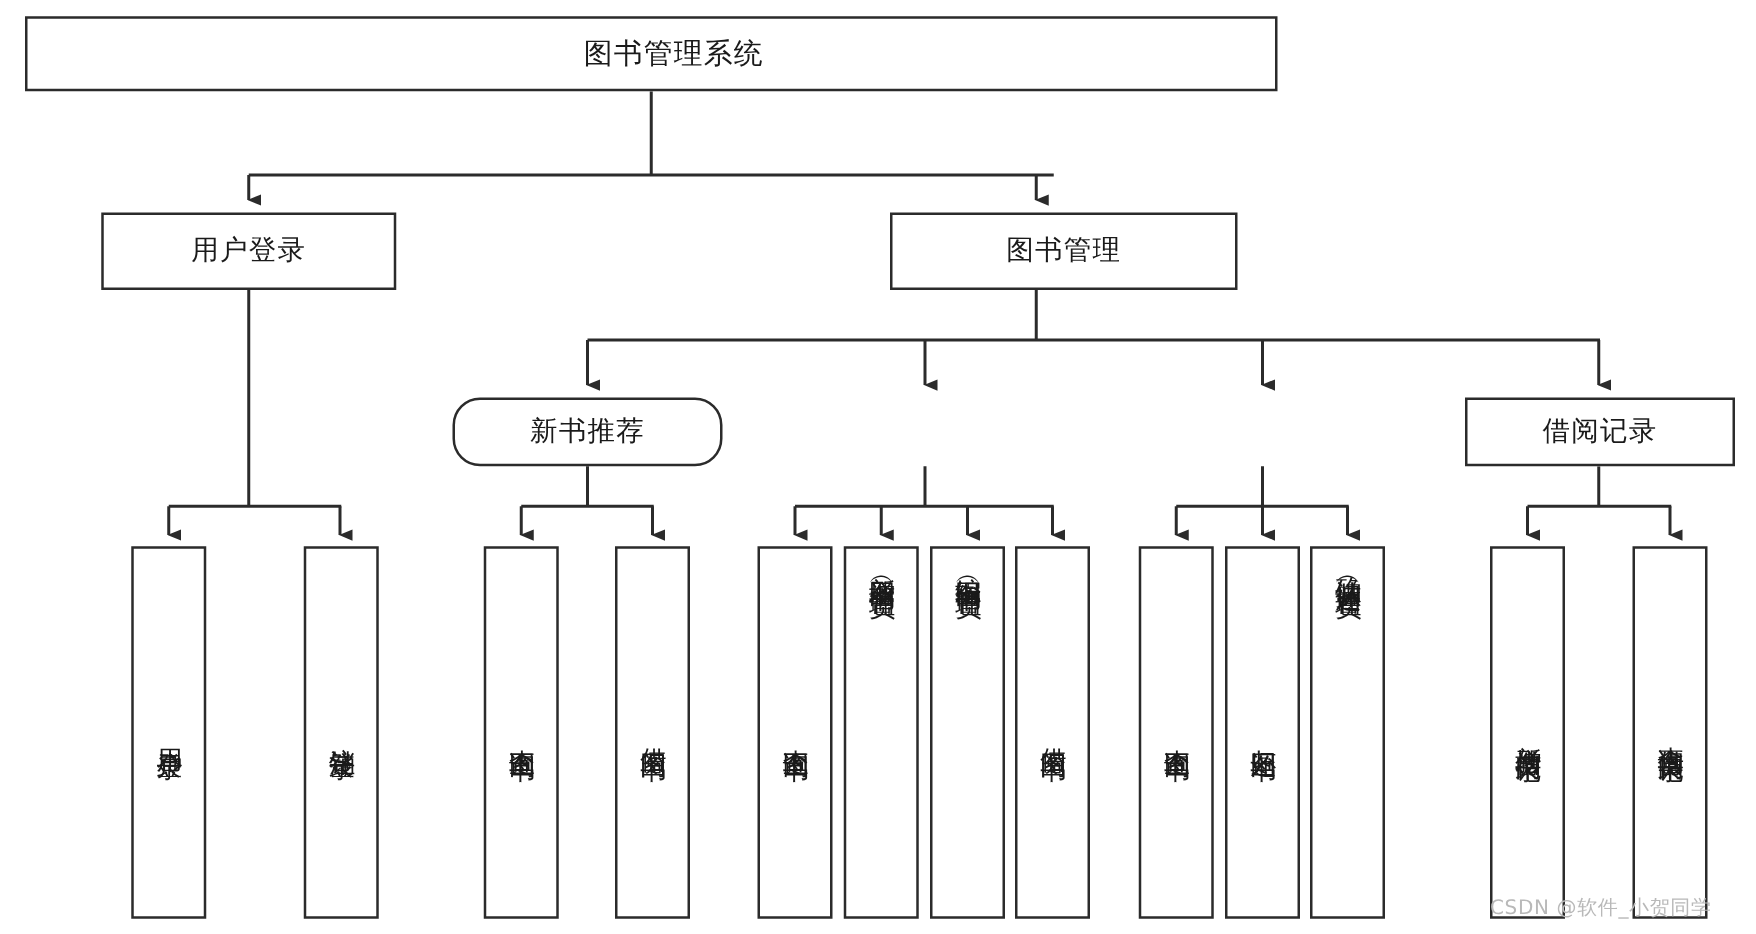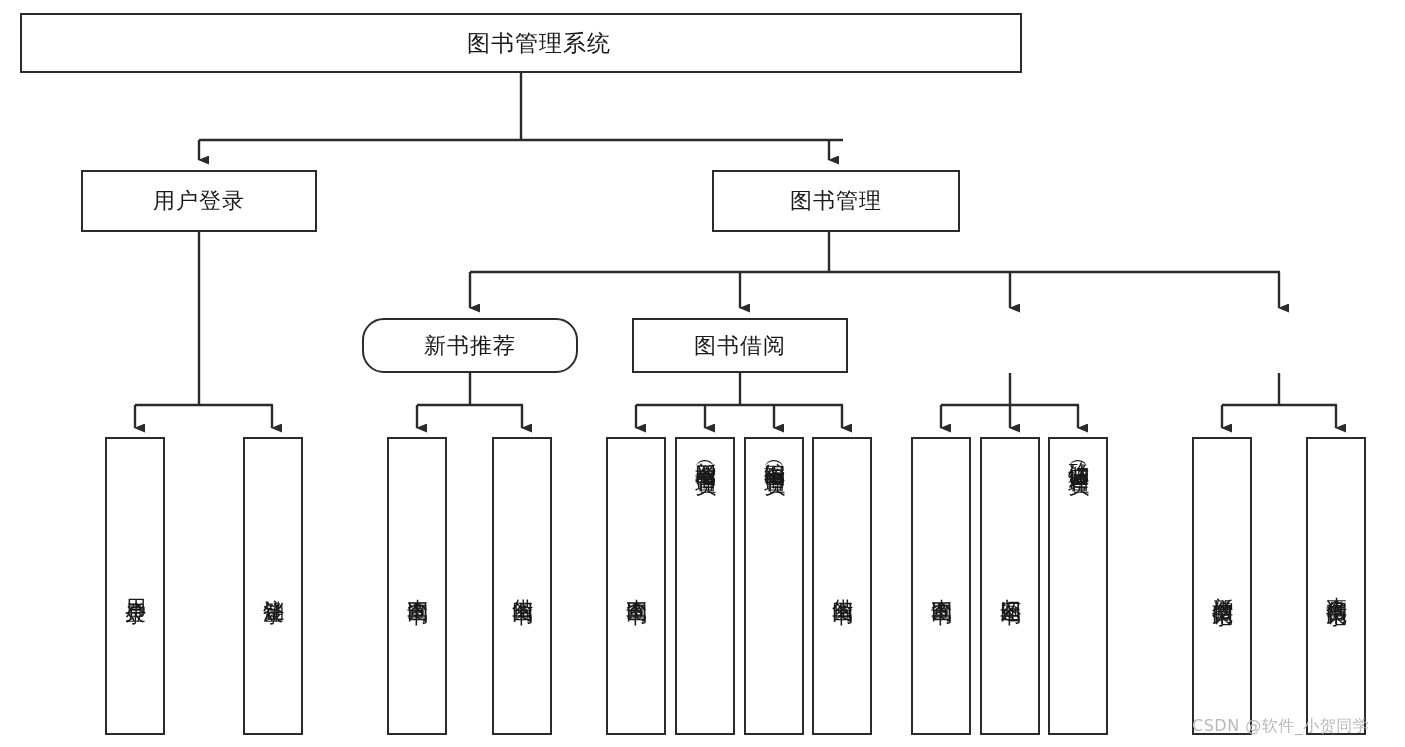--- a/index.html
+++ b/index.html
@@ -137,33 +137,33 @@
   </svg>
 
   <div class="node-box root" style="left:20px; top:13px; width:1002px; height:60px;padding-left:36px;">
     <span class="node-label-h">图书管理系统</span>
   </div>
 
   <div class="node-box" style="left:81px; top:170px; width:236px; height:62px;">
     <span class="node-label-h">用户登录</span>
   </div>
 
-  <div class="node-box" style="left:712px; top:170px; width:248px; height:62px;">
+  <div class="node-box" style="left:712px; top:170px; width:278px; height:62px;">
     <span class="node-label-h">图书管理</span>
   </div>
 
   <div class="node-box" style="left:362px; top:318px; width:216px; height:55px;border-radius:22px;">
     <span class="node-label-h">新书推荐</span>
   </div>
 
-  <div class="node-box" style="left:632px; top:318px; width:216px; height:55px;">
-    <span class="node-label-h">图书借阅</span>
-  </div>
-
-
+
+
+  <div class="node-box" style="left:1172px; top:318px; width:216px; height:55px;">
+    <span class="node-label-h">借阅记录</span>
+  </div>
 
   <div class="node-box vertical centered" style="left:105px; top:437px; width:60px; height:298px;">
     <span class="node-label-v">用户登录</span>
   </div>
 
   <div class="node-box vertical centered" style="left:243px; top:437px; width:60px; height:298px;">
     <span class="node-label-v">注销登录</span>
   </div>
 
   <div class="node-box vertical centered" style="left:387px; top:437px; width:60px; height:298px;">

